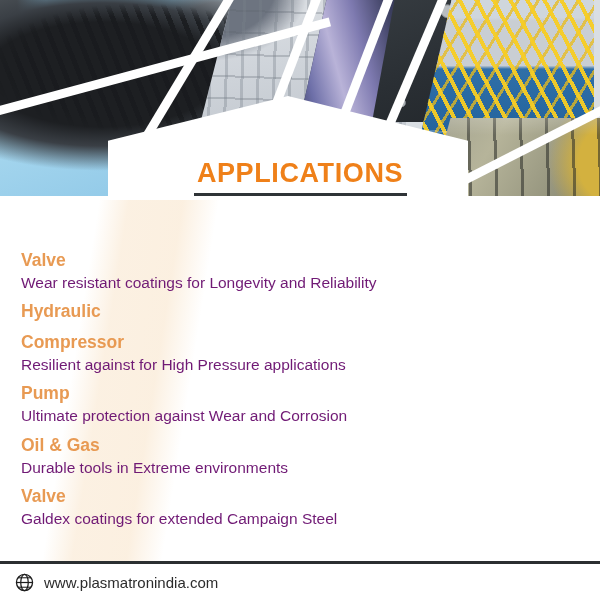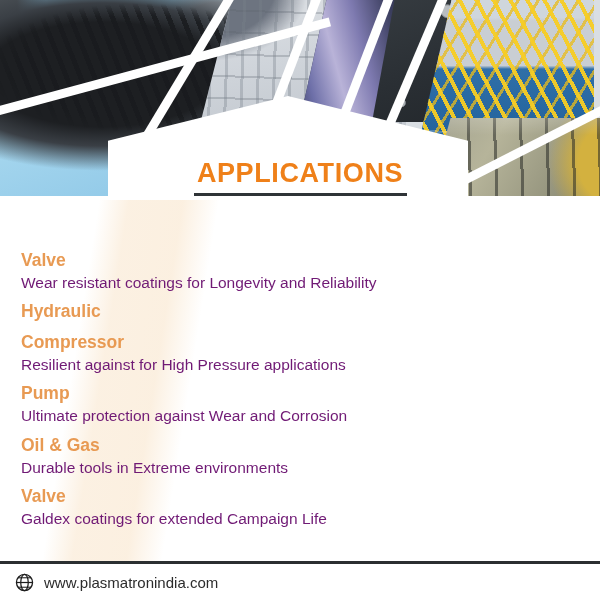--- a/index.html
+++ b/index.html
@@ -240,21 +240,21 @@
       <p class="item-desc">Ultimate protection against Wear and Corrosion</p>
     </div>
 
     <div class="item">
       <p class="item-title">Oil &amp; Gas</p>
       <p class="item-desc">Durable tools in Extreme environments</p>
     </div>
 
     <div class="item">
       <p class="item-title">Valve</p>
-      <p class="item-desc">Galdex coatings for extended Campaign Life</p>
+      <p class="item-desc">Galdex coatings for extended Campaign Steel</p>
     </div>
 
   </div>
 
   <div class="footer-rule"></div>
 
   <div class="footer">
 
     <div class="site">
       <svg class="globe" viewBox="0 0 24 24">

